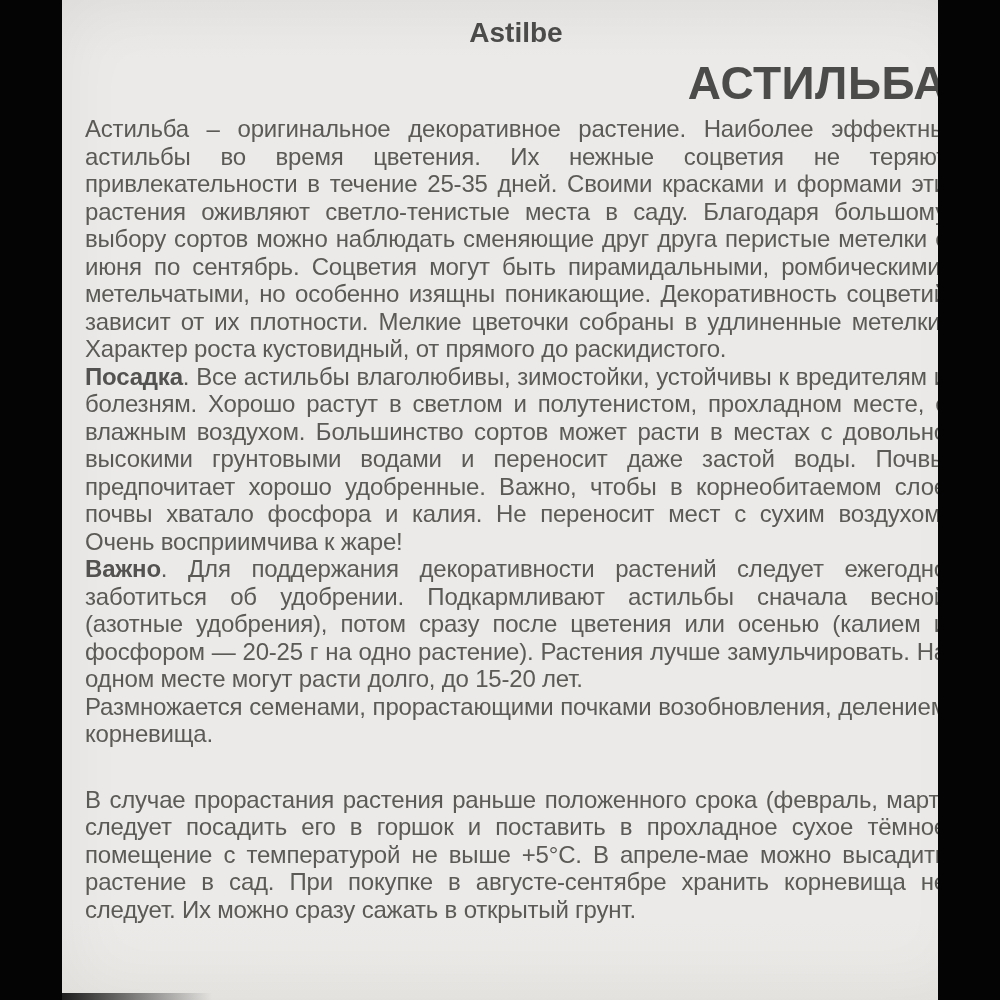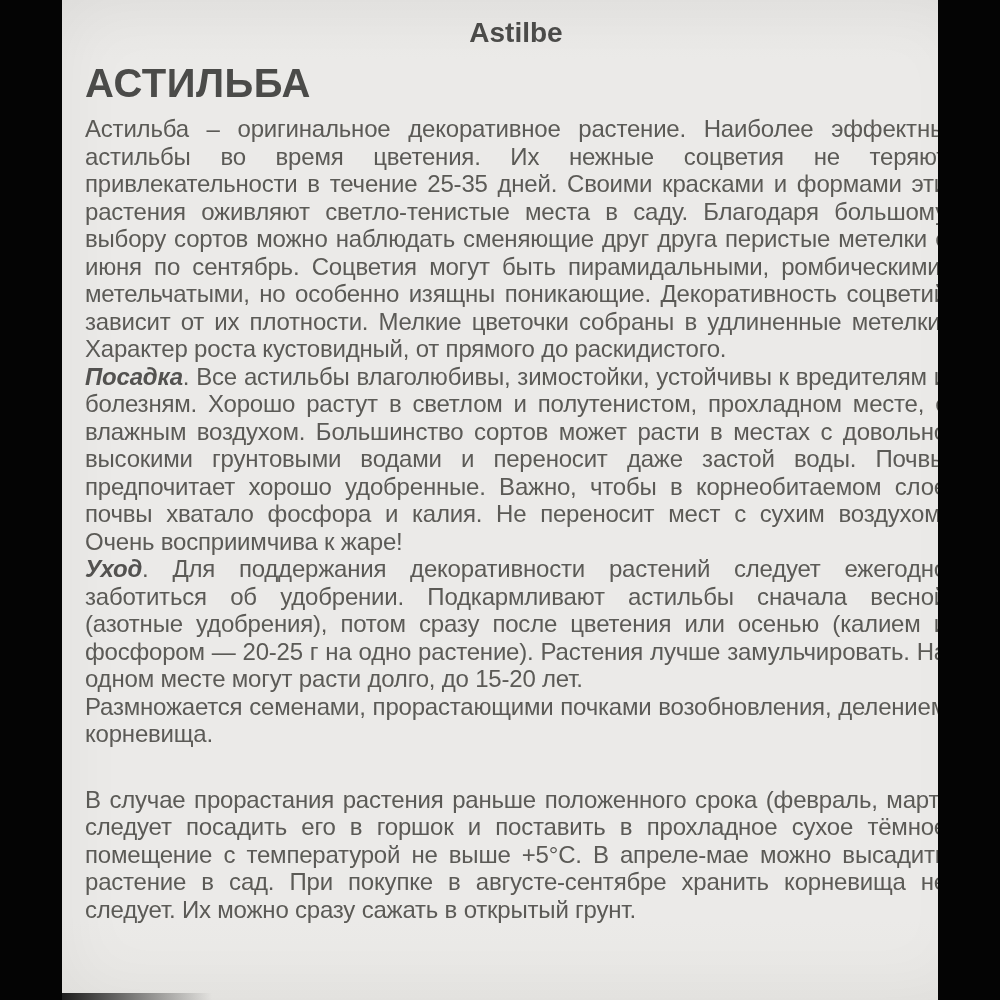--- a/index.html
+++ b/index.html
@@ -39,39 +39,39 @@
   .title-latin {
     margin: 16px 0 0;
     text-align: center;
     font-size: 28px;
     line-height: 34px;
     font-weight: 700;
     color: #4b4b49;
   }
   .title-cyrillic {
     margin: 10px 0 0;
-    text-align: left;
-    font-size: 40px;
+    text-align: right;
+    font-size: 46px;
     line-height: 46px;
     font-weight: 700;
     color: #4b4b49;
     letter-spacing: 0.5px;
   }
   .body-text p {
     margin: 0;
     font-size: 24px;
     line-height: 27.5px;
     letter-spacing: -0.2px;
     color: #5b5a56;
     text-align: justify;
     text-align-last: left;
   }
   .body-text p.first { margin-top: 9px; }
   .body-text p.gap { margin-top: 38px; }
-  .lead { font-weight: 700; color: #535250; font-style: italic; }
+  .lead { font-weight: 700; color: #535250; }
   .bottom-shadow {
     position: absolute;
     left: 62px;
     bottom: 0;
     width: 150px;
     height: 7px;
     background: linear-gradient(90deg, rgba(8,8,8,0.9) 0%, rgba(8,8,8,0.0) 100%);
   }
 </style>
 </head>
@@ -82,21 +82,21 @@
 
   <div class="paper">
     <h1 class="title-latin">Astilbe</h1>
     <h2 class="title-cyrillic">АСТИЛЬБА</h2>
 
     <div class="body-text">
       <p class="first"><span class="lead"></span><span>Астильба – оригинальное декоративное растение. Наиболее эффектны астильбы во время цветения. Их нежные соцветия не теряют привлекательности в течение 25-35 дней. Своими красками и формами эти растения оживляют светло-тенистые места в саду. Благодаря большому выбору сортов можно наблюдать сменяющие друг друга перистые метелки с июня по сентябрь. Соцветия могут быть пирамидальными, ромбическими, метельчатыми, но особенно изящны поникающие. Декоративность соцветий зависит от их плотности. Мелкие цветочки собраны в удлиненные метелки. Характер роста кустовидный, от прямого до раскидистого.</span></p>
 
       <p><span class="lead">Посадка</span><span>. Все астильбы влаголюбивы, зимостойки, устойчивы к вредителям и болезням. Хорошо растут в светлом и полутенистом, прохладном месте, с влажным воздухом. Большинство сортов может расти в местах с довольно высокими грунтовыми водами и переносит даже застой воды. Почвы предпочитает хорошо удобренные. Важно, чтобы в корнеобитаемом слое почвы хватало фосфора и калия. Не переносит мест с сухим воздухом. Очень восприимчива к жаре!</span></p>
 
-      <p><span class="lead">Уход</span><span>. Для поддержания декоративности растений следует ежегодно заботиться об удобрении. Подкармливают астильбы сначала весной (азотные удобрения), потом сразу после цветения или осенью (калием и фосфором — 20-25 г на одно растение). Растения лучше замульчировать. На одном месте могут расти долго, до 15-20 лет.</span></p>
+      <p><span class="lead">Важно</span><span>. Для поддержания декоративности растений следует ежегодно заботиться об удобрении. Подкармливают астильбы сначала весной (азотные удобрения), потом сразу после цветения или осенью (калием и фосфором — 20-25 г на одно растение). Растения лучше замульчировать. На одном месте могут расти долго, до 15-20 лет.</span></p>
 
       <p><span class="lead"></span><span>Размножается семенами, прорастающими почками возобновления, делением корневища.</span></p>
 
 
       <p class="gap"><span class="lead"></span><span>В случае прорастания растения раньше положенного срока (февраль, март) следует посадить его в горшок и поставить в прохладное сухое тёмное помещение с температурой не выше +5°С. В апреле-мае можно высадить растение в сад. При покупке в августе-сентябре хранить корневища не следует. Их можно сразу сажать в открытый грунт.</span></p>
     </div>
   </div>
 
   <div class="bar right"></div>
   <div class="bottom-shadow"></div>

